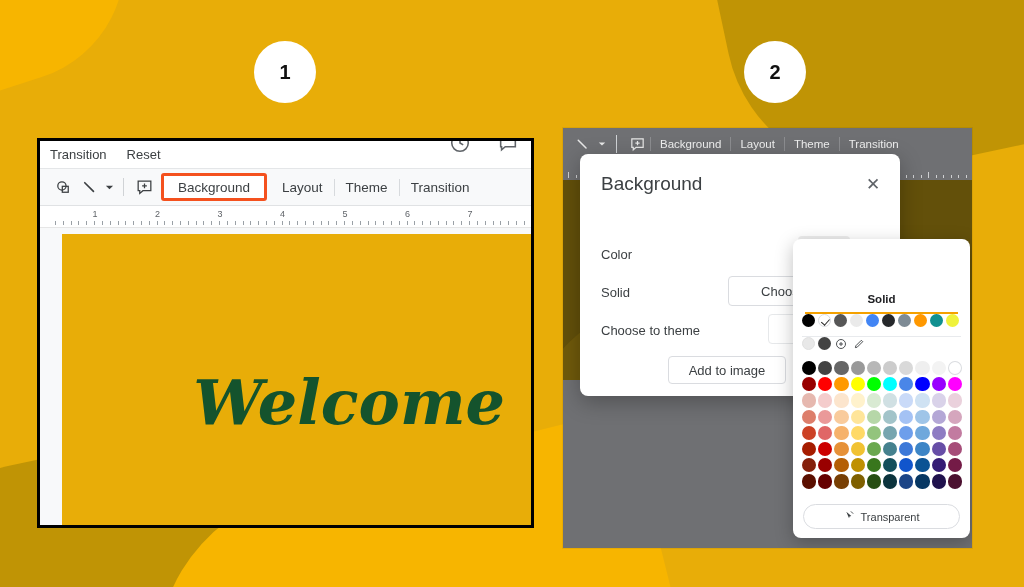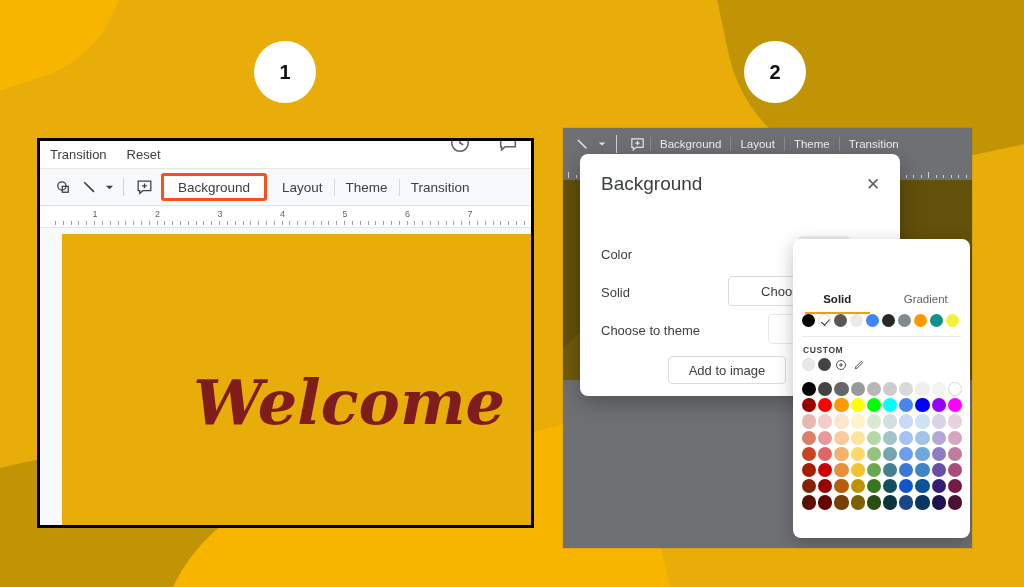--- a/index.html
+++ b/index.html
@@ -83,21 +83,21 @@
   #p1-canvas {
     position:absolute; left:0; right:0; top:87px; bottom:0;
     background:#F8F9FA; padding-left:22px; padding-top:6px;
   }
   #p1-slide {
     width:100%; height:100%; background:#E8AD08; position:relative;
   }
   #welcome {
     position:absolute; right:26px; bottom:86px;
     font-family:"DejaVu Serif", serif; font-style:italic; font-weight:bold;
-    font-size:62px; color:#7f1d1d; letter-spacing:0px; white-space:nowrap;
+    font-size:62px; color:#14532d; letter-spacing:0px; white-space:nowrap;
   }
 
   
   #panel2 {
     position:absolute; left:563px; top:128px; width:409px; height:420px;
     overflow:hidden; z-index:5; background:#fff;
     box-shadow:0 0 0 1px rgba(0,0,0,.06);
   }
   #p2-toolbar {
     position:relative; height:32px; background:#6f7073;
@@ -486,41 +486,37 @@
       <div class="bg-row" id="row-reset">Choose to theme</div>
       <div id="reset-btn">Reset</div>
 
       <div id="add-theme">Add to image</div>
       <div id="done-btn">Done</div>
     </div>
 
     <div id="picker">
       <div id="pk-tabs">
         <div class="pk-tab active">Solid</div>
-        <div class="pk-tab">Gradient</div>
       </div>
 
       <div class="pk-dots" id="simple-light-row">
           <span class="dot" style="background: rgb(0, 0, 0);"></span>
           <span class="dot chk" style="background: rgb(255, 255, 255); border: 1px solid rgb(218, 220, 224);"></span>
           <span class="dot" style="background: rgb(87, 87, 87);"></span>
           <span class="dot" style="background: rgb(234, 234, 234);"></span>
           <span class="dot" style="background: rgb(66, 133, 244);"></span>
           <span class="dot" style="background: rgb(38, 40, 43);"></span>
           <span class="dot" style="background: rgb(126, 139, 149);"></span>
           <span class="dot" style="background: rgb(255, 152, 0);"></span>
           <span class="dot" style="background: rgb(17, 144, 144);"></span>
           <span class="dot" style="background: rgb(239, 242, 59);"></span>
         </div>
 
       <div class="pk-hr"></div>
 
-      <div class="pk-sec-hd">
-        <span class="t">CUSTOM</span>
-      </div>
       <div class="pk-dots" id="custom-row">
           <span class="dot" style="background: rgb(232, 232, 232); border: 1px solid rgb(224, 224, 224);"></span>
           <span class="dot" style="background: rgb(67, 67, 67);"></span>
         <span style="display:inline-flex;margin-left:1px">
           <svg width="12" height="12" viewBox="0 0 24 24" fill="none" stroke="#3c4043" stroke-width="1.8">
             <circle cx="12" cy="12" r="9"></circle>
               <path d="M12 8v8M8 12h8"></path>
           </svg>
         </span>
         <span style="display:inline-flex;margin-left:4px">
@@ -606,15 +602,24 @@
           <div class="g" style="background: rgb(120, 63, 4);"></div>
           <div class="g" style="background: rgb(127, 96, 0);"></div>
           <div class="g" style="background: rgb(39, 78, 19);"></div>
           <div class="g" style="background: rgb(12, 52, 61);"></div>
           <div class="g" style="background: rgb(28, 69, 135);"></div>
           <div class="g" style="background: rgb(7, 55, 99);"></div>
           <div class="g" style="background: rgb(32, 18, 77);"></div>
           <div class="g" style="background: rgb(76, 17, 48);"></div>
         </div>
 
+      <div id="transparent-btn">
+        <span>
+          <svg width="11" height="11" viewBox="0 0 24 24" fill="#3c4043">
+            <path d="M5 4l11 9-4 1-1 4z"></path>
+              <path d="M15 3l5 5" stroke="#3c4043" stroke-width="2"></path>
+          </svg>
+        </span>
+        <span>Transparent</span>
+      </div>
     </div>
   </div>
 </div>
 
 </body></html>

